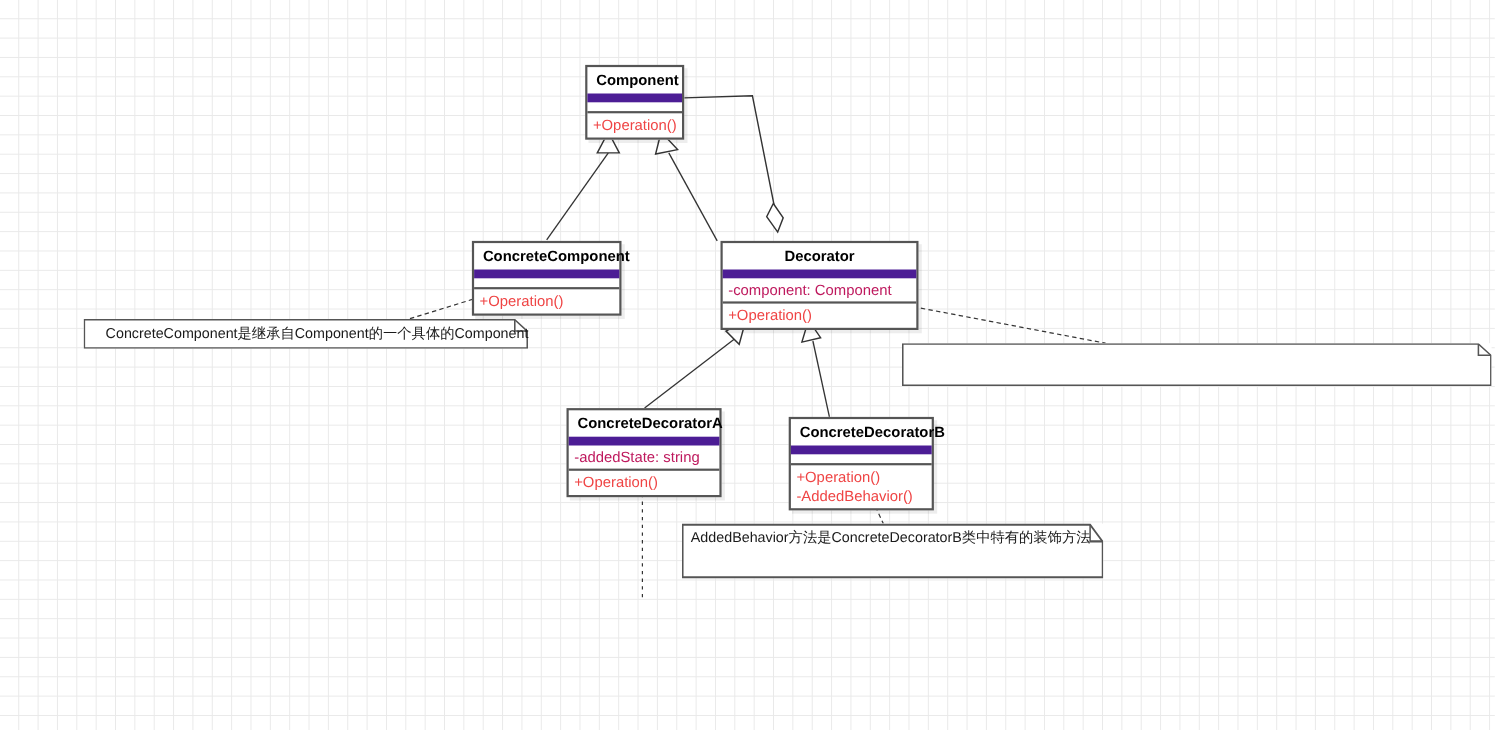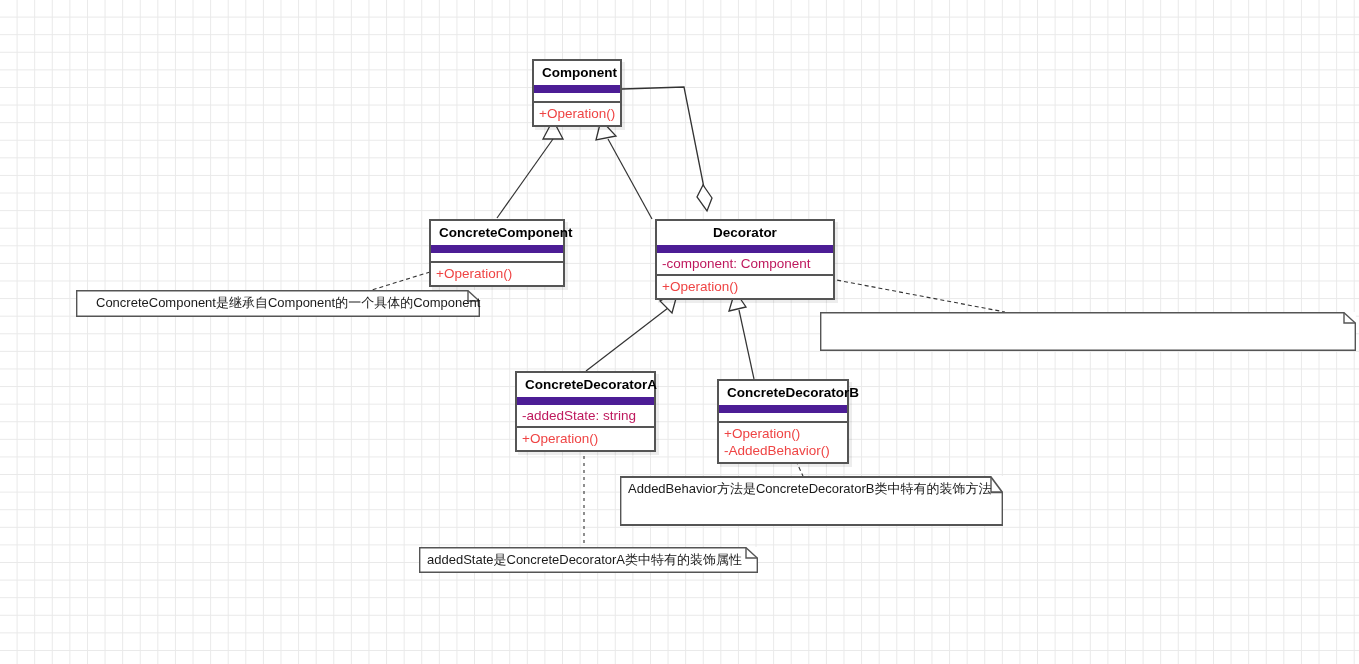--- a/index.html
+++ b/index.html
@@ -182,21 +182,14 @@
   </div>
 
   <div class="uml-note" style="left:620px; top:476px; width:383px; height:50px;">
     <svg class="note-shape" viewBox="0 0 383 34" preserveAspectRatio="none">
       <path d="M0.7,0.7 H371 L382.3,11 V33.3 H0.7 Z" fill="#ffffff" stroke="#555555" stroke-width="1.4"></path>
       <path d="M371,0.7 V11 H382.3" fill="none" stroke="#555555" stroke-width="1.4"></path>
     </svg>
     <div class="note-text">AddedBehavior方法是ConcreteDecoratorB类中特有的装饰方法</div>
   </div>
 
-  <div class="uml-note" style="left:419px; top:547px; width:339px; height:26px;">
-    <svg class="note-shape" viewBox="0 0 339 26" preserveAspectRatio="none">
-      <path d="M0.7,0.7 H327 L338.3,11 V25.3 H0.7 Z" fill="#ffffff" stroke="#555555" stroke-width="1.4"></path>
-      <path d="M327,0.7 V11 H338.3" fill="none" stroke="#555555" stroke-width="1.4"></path>
-    </svg>
-    <div class="note-text">addedState是ConcreteDecoratorA类中特有的装饰属性</div>
-  </div>
 
 </div>
 
 </body></html>

